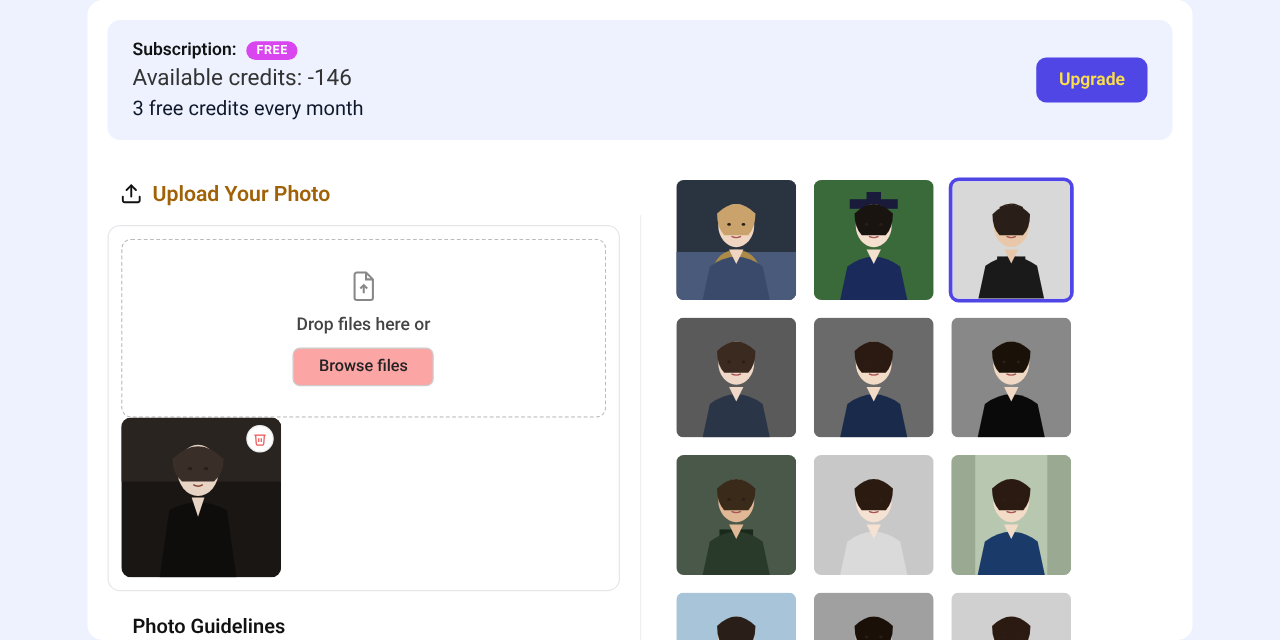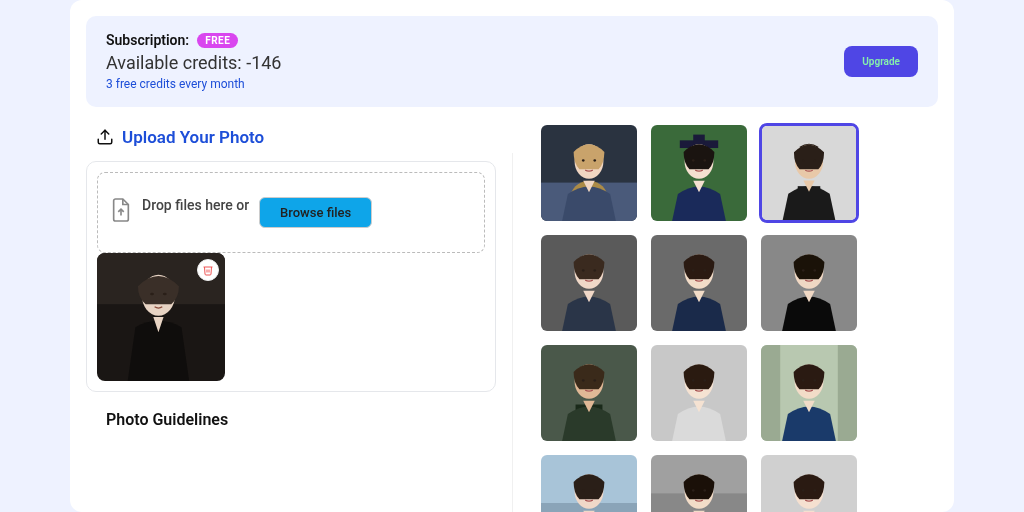--- a/index.html
+++ b/index.html
@@ -1,32 +1,32 @@
 <!DOCTYPE html>
 <html><head>
 <meta charset="utf-8">
 <style>
 *{margin:0;padding:0;box-sizing:border-box;font-family:-apple-system,BlinkMacSystemFont,"Segoe UI",Roboto,sans-serif}
 body{background:#eef2ff;width:1024px;height:512px;overflow:hidden;padding:0 70px}
 .card{background:#fff;border-radius:12px;height:100%;overflow:hidden}
-.sub-banner{background:#eef2ff;margin:0 16px;border-radius:10px;padding:16px 20px;display:flex;justify-content:space-between;align-items:center;margin-top:16px}
+.sub-banner{background:#eef2ff;margin:14px 16px;border-radius:10px;padding:16px 20px;display:flex;justify-content:space-between;align-items:center;margin-top:16px}
 .sub-left{display:flex;flex-direction:column;gap:4px}
 .sub-row{display:flex;align-items:center;gap:8px}
 .sub-label{font-size:14px;font-weight:600;color:#111}
 .badge{background:#d946ef;color:#fff;font-size:10px;font-weight:700;padding:2px 8px;border-radius:999px;letter-spacing:0.5px}
 .credits{font-size:18px;color:#333}
-.credits-note{font-size:12px;color:#1d4ed8}
-.upgrade-btn{background:#4f46e5;color:#86efac;border:none;padding:10px 18px;border-radius:8px;font-size:10px;font-weight:600;cursor:pointer}
+.credits-note{font-size:16px;color:#0f172a}
+.upgrade-btn{background:#4f46e5;color:#fde047;border:none;padding:10px 18px;border-radius:8px;font-size:14px;font-weight:600;cursor:pointer}
 .cols{display:flex;gap:16px;padding:16px;align-items:flex-start}
 .col{flex:1}
-.panel-title{display:flex;align-items:center;gap:8px;font-size:17px;font-weight:600;color:#1d4ed8;padding:4px 10px 14px}
+.panel-title{display:flex;gap:8px;font-size:17px;font-weight:600;color:#a16207;padding:4px 10px 14px}
 .upload-box{border:1px solid #e5e7eb;border-radius:10px;padding:10px}
-.dropzone{border:1px dashed #bbb;border-radius:8px;padding:24px 12px;display:flex;flex-direction:row;align-items:flex-start;gap:10px;color:#555}
+.dropzone{border:1px dashed #bbb;border-radius:8px;padding:24px 12px;display:flex;flex-direction:column;align-items:center;gap:10px;color:#555}
 .drop-text{font-size:14px;font-weight:500;color:#444}
-.browse-btn{background:#0ea5e9;border:1px solid #ccc;border-radius:6px;padding:7px 20px;font-size:13px;font-weight:500;cursor:pointer;color:#222}
+.browse-btn{background:#fca5a5;border:1px solid #ccc;border-radius:6px;padding:7px 20px;font-size:13px;font-weight:500;cursor:pointer;color:#222}
 .uploaded-label{font-size:13px;font-weight:600;color:#111;margin:12px 4px 8px}
 .thumb-wrap{position:relative;width:128px;height:128px;border-radius:8px;overflow:hidden}
 .delete-btn{position:absolute;top:6px;right:6px;width:22px;height:22px;border-radius:50%;background:#fff;border:1px solid #eee;display:flex;align-items:center;justify-content:center;cursor:pointer}
 .guidelines{font-size:16px;font-weight:600;color:#111;padding:18px 20px 0}
 .style-grid{display:grid;grid-template-columns:repeat(3,100px);gap:10px;padding:0 10px}
 .style-item{width:100px;height:100px;border-radius:8px;overflow:hidden;cursor:pointer;border:2px solid transparent}
 .style-item.selected{border:3px solid #4f46e5}
 .svgthumb{width:100%;height:100%;display:block}
 .divider{width:1px;background:#f0f0f0;align-self:stretch;margin-top:30px}
 .icon{display:inline-flex}

